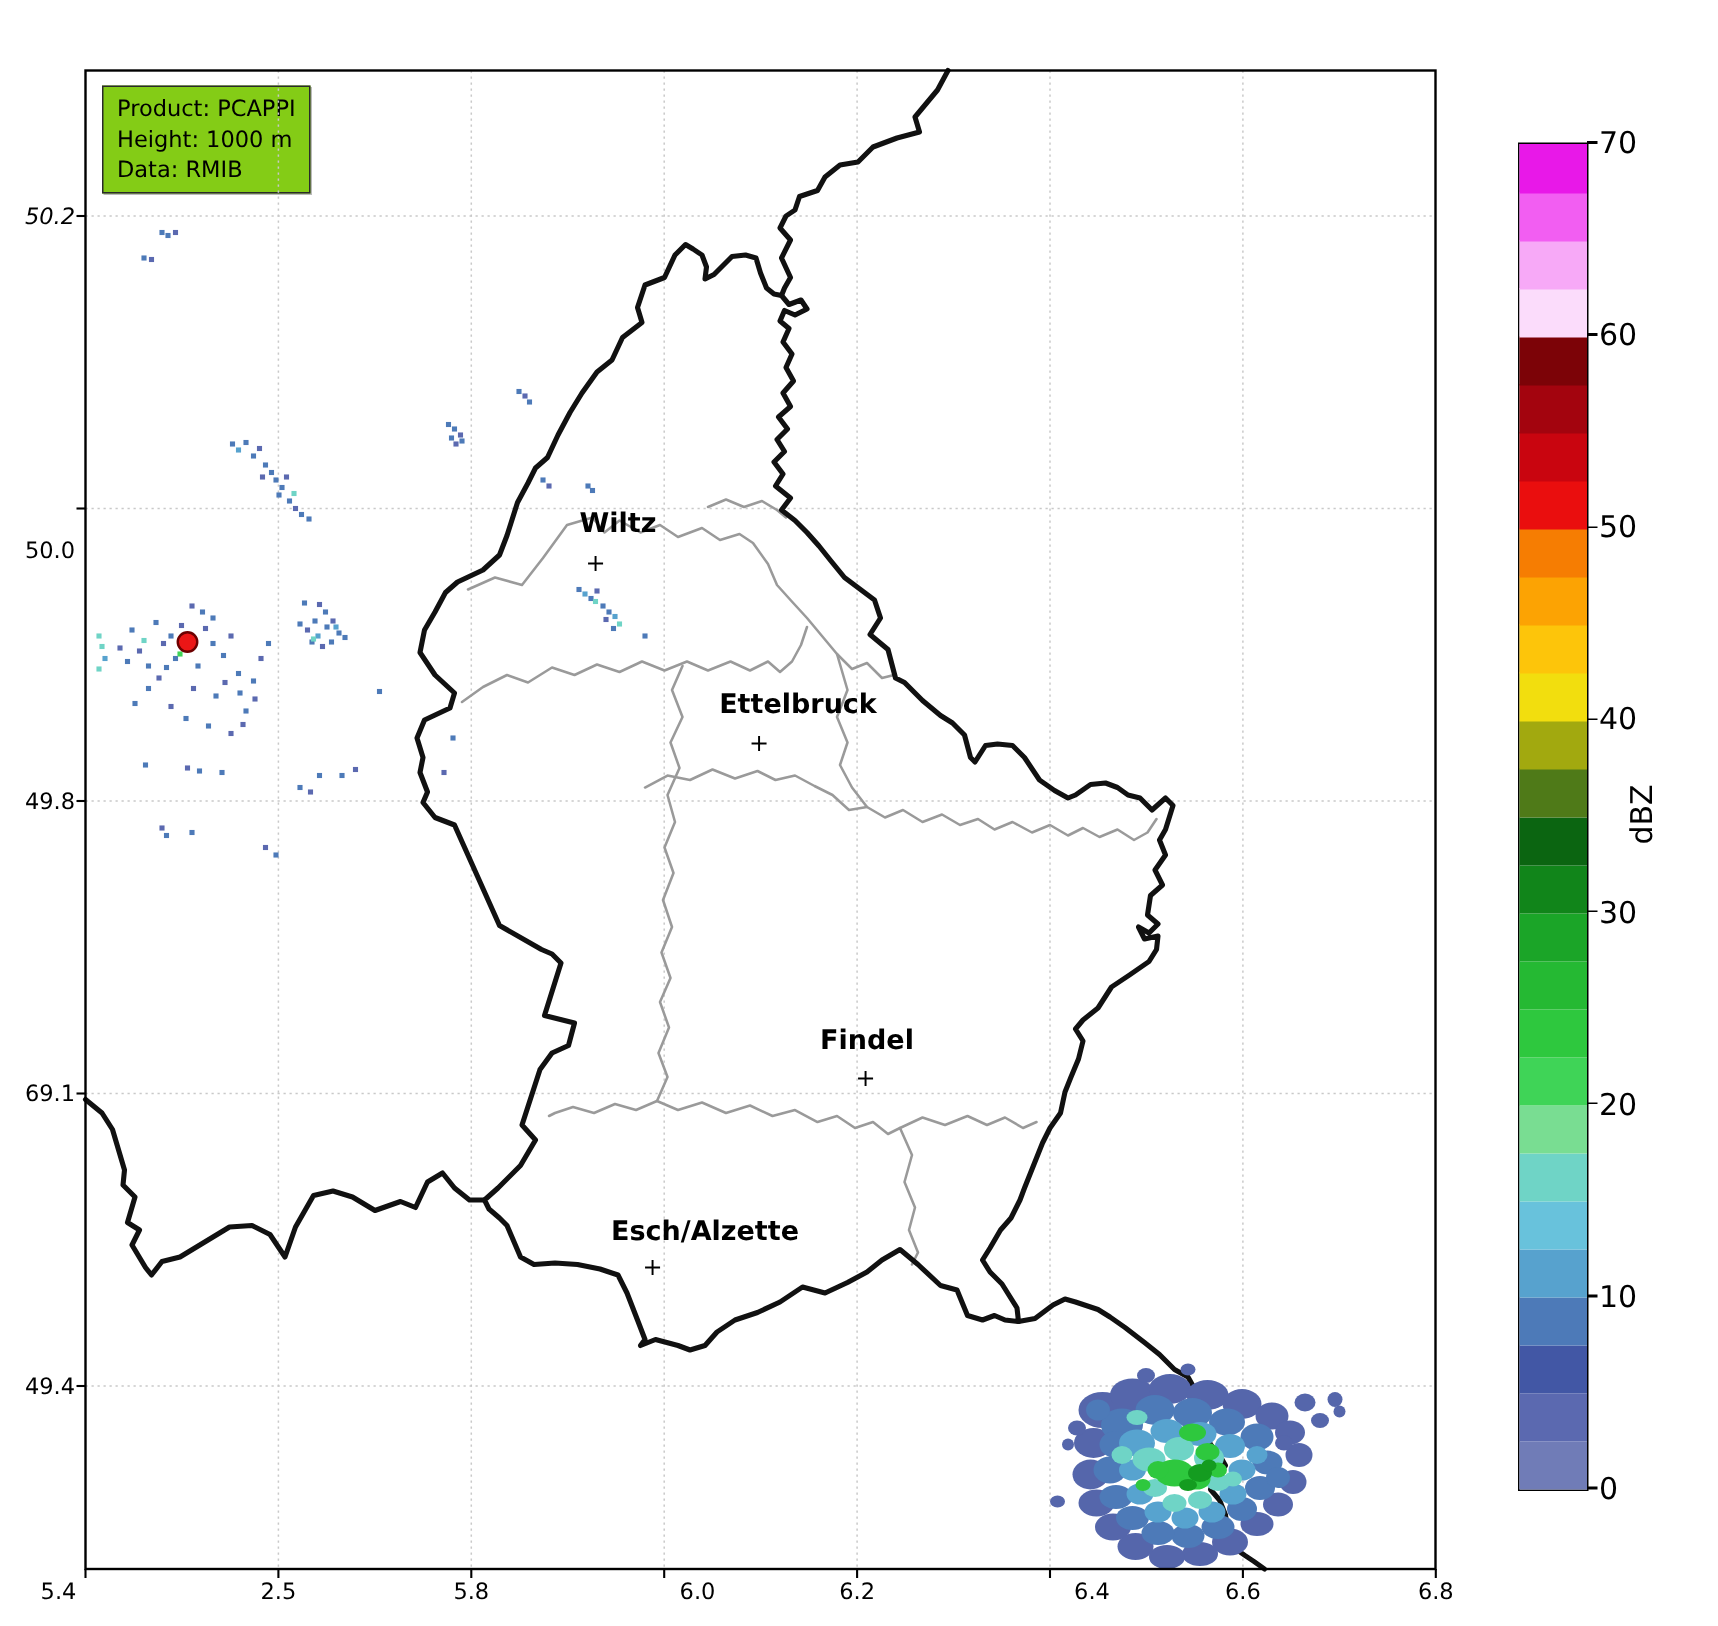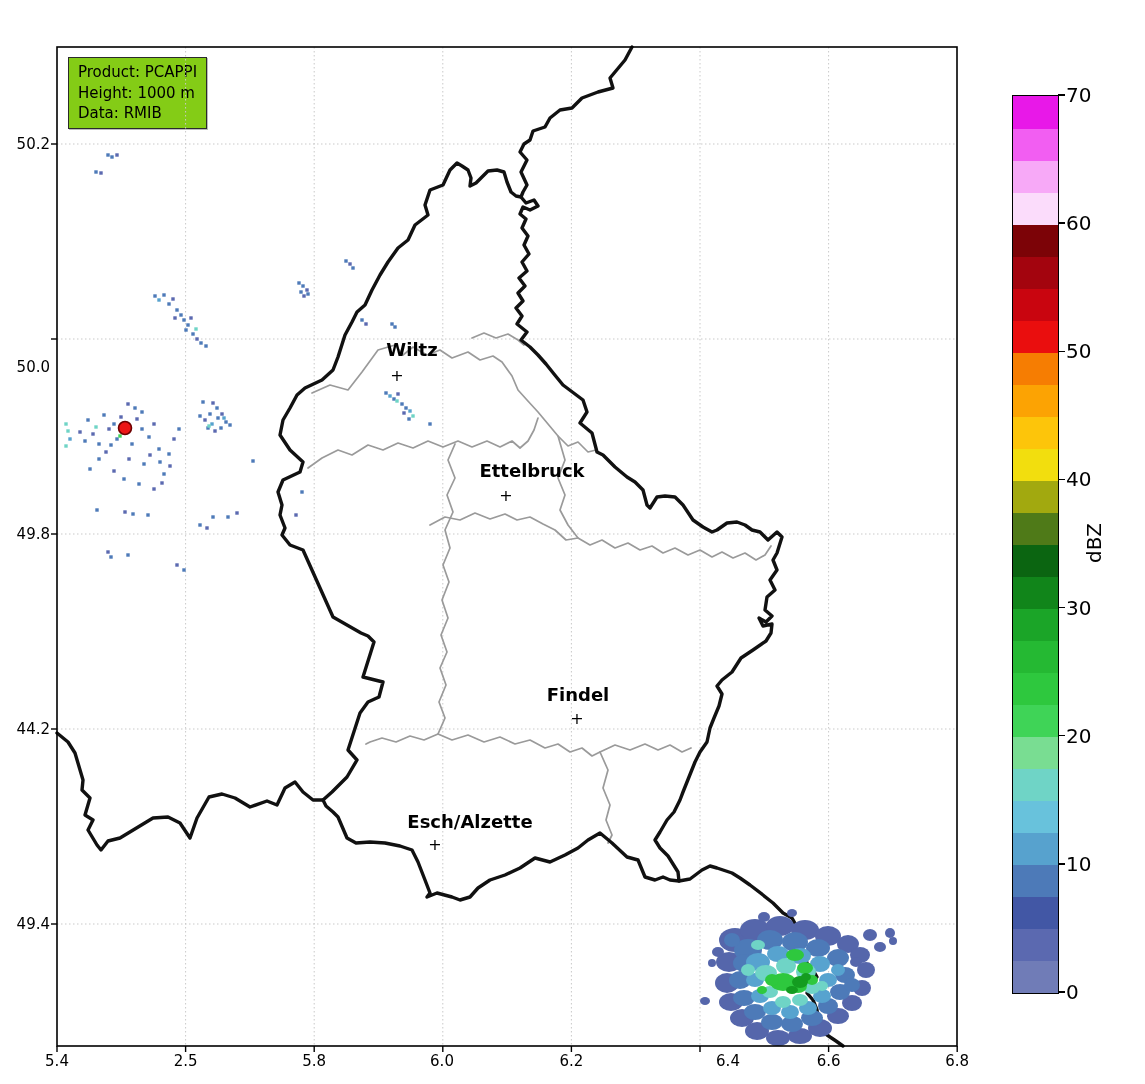--- a/index.html
+++ b/index.html
@@ -299,32 +299,32 @@
       <div class="cb-band" style="top: 192.214px; height: 32.5357px; background: rgb(201, 5, 15);"></div>
       <div class="cb-band" style="top: 160.179px; height: 32.5357px; background: rgb(163, 4, 14);"></div>
       <div class="cb-band" style="top: 128.143px; height: 32.5357px; background: rgb(124, 3, 7);"></div>
       <div class="cb-band" style="top: 96.1071px; height: 32.5357px; background: rgb(251, 220, 251);"></div>
       <div class="cb-band" style="top: 64.0714px; height: 32.5357px; background: rgb(247, 169, 247);"></div>
       <div class="cb-band" style="top: 32.0357px; height: 32.5357px; background: rgb(242, 94, 242);"></div>
       <div class="cb-band" style="top: 0px; height: 32.5357px; background: rgb(232, 24, 232);"></div>
     </div>
   <div id="cb-axis-label" class="abs">dBZ</div>
   <div id="text-layer">
-      <div class="abs xtick-label" style="left: 57px; top: 1052px;">5.4</div>
+      <div class="abs xtick-label" style="left: 39px; top: 1052px;">5.4</div>
       <div class="abs xtick-label" style="left: 185.6px; top: 1052px;">2.5</div>
       <div class="abs xtick-label" style="left: 314.2px; top: 1052px;">5.8</div>
-      <div class="abs xtick-label" style="left: 442px; top: 1052px;">6.0</div>
+      <div class="abs xtick-label" style="left: 465px; top: 1052px;">6.0</div>
       <div class="abs xtick-label" style="left: 571.4px; top: 1052px;">6.2</div>
       <div class="abs xtick-label" style="left: 700px; top: 1052px; margin-left: 28px;">6.4</div>
       <div class="abs xtick-label" style="left: 828.6px; top: 1052px;">6.6</div>
       <div class="abs xtick-label" style="left: 957.2px; top: 1052px;">6.8</div>
-      <div class="abs ytick-label" style="left: 50px; top: 144px;">50.2</div>
+      <div class="abs ytick-label" style="left: 50px; top: 144px; font-style: italic;">50.2</div>
       <div class="abs ytick-label" style="left: 50px; top: 339px; margin-top: 28px;">50.0</div>
       <div class="abs ytick-label" style="left: 50px; top: 534px;">49.8</div>
-      <div class="abs ytick-label" style="left: 50px; top: 729px;">44.2</div>
+      <div class="abs ytick-label" style="left: 50px; top: 729px;">69.1</div>
       <div class="abs ytick-label" style="left: 50px; top: 924px;">49.4</div>
       <div class="cb-tickmark abs" style="top: 94.3px;"></div>
       <div class="abs cb-tick-label" style="left: 1066px; top: 95px;">70</div>
       <div class="cb-tickmark abs" style="top: 222.443px;"></div>
       <div class="abs cb-tick-label" style="left: 1066px; top: 223.143px;">60</div>
       <div class="cb-tickmark abs" style="top: 350.586px;"></div>
       <div class="abs cb-tick-label" style="left: 1066px; top: 351.286px;">50</div>
       <div class="cb-tickmark abs" style="top: 478.729px;"></div>
       <div class="abs cb-tick-label" style="left: 1066px; top: 479.429px;">40</div>
       <div class="cb-tickmark abs" style="top: 606.871px;"></div>

